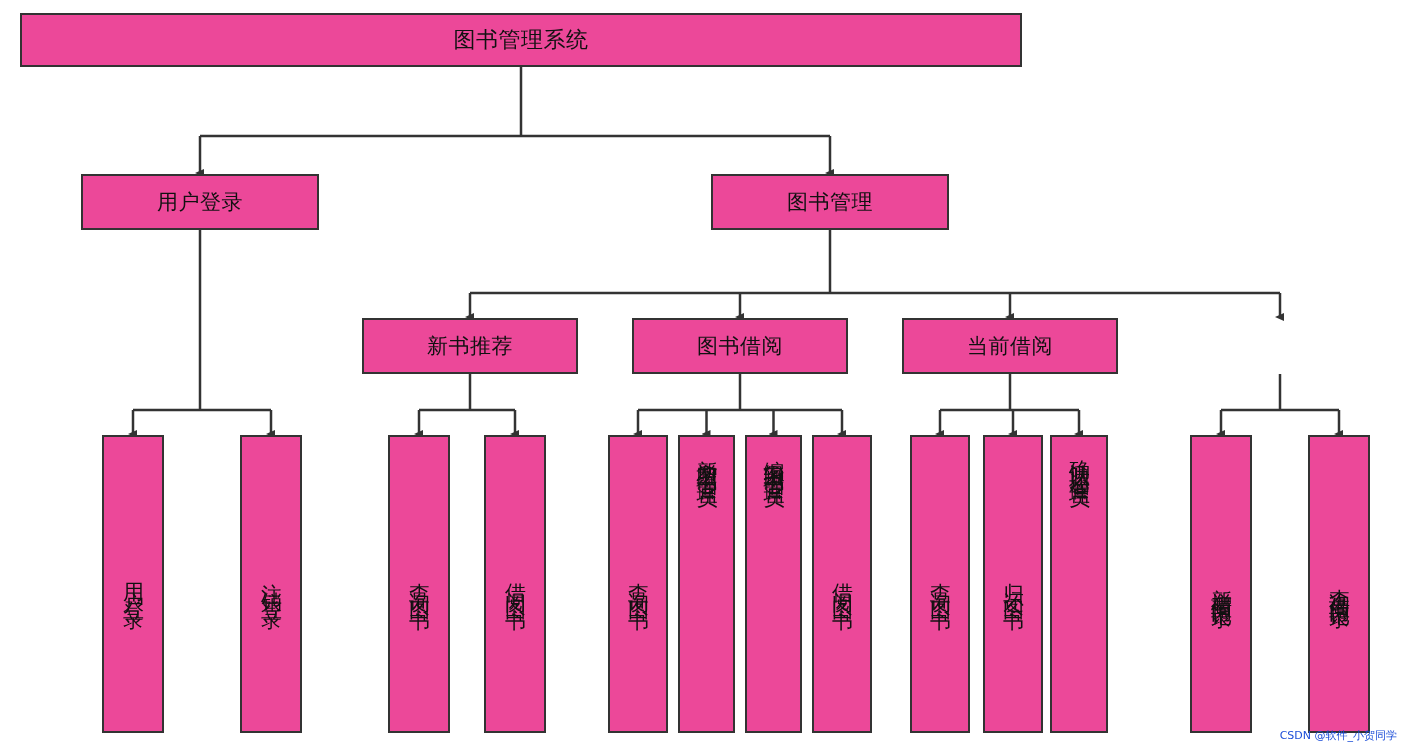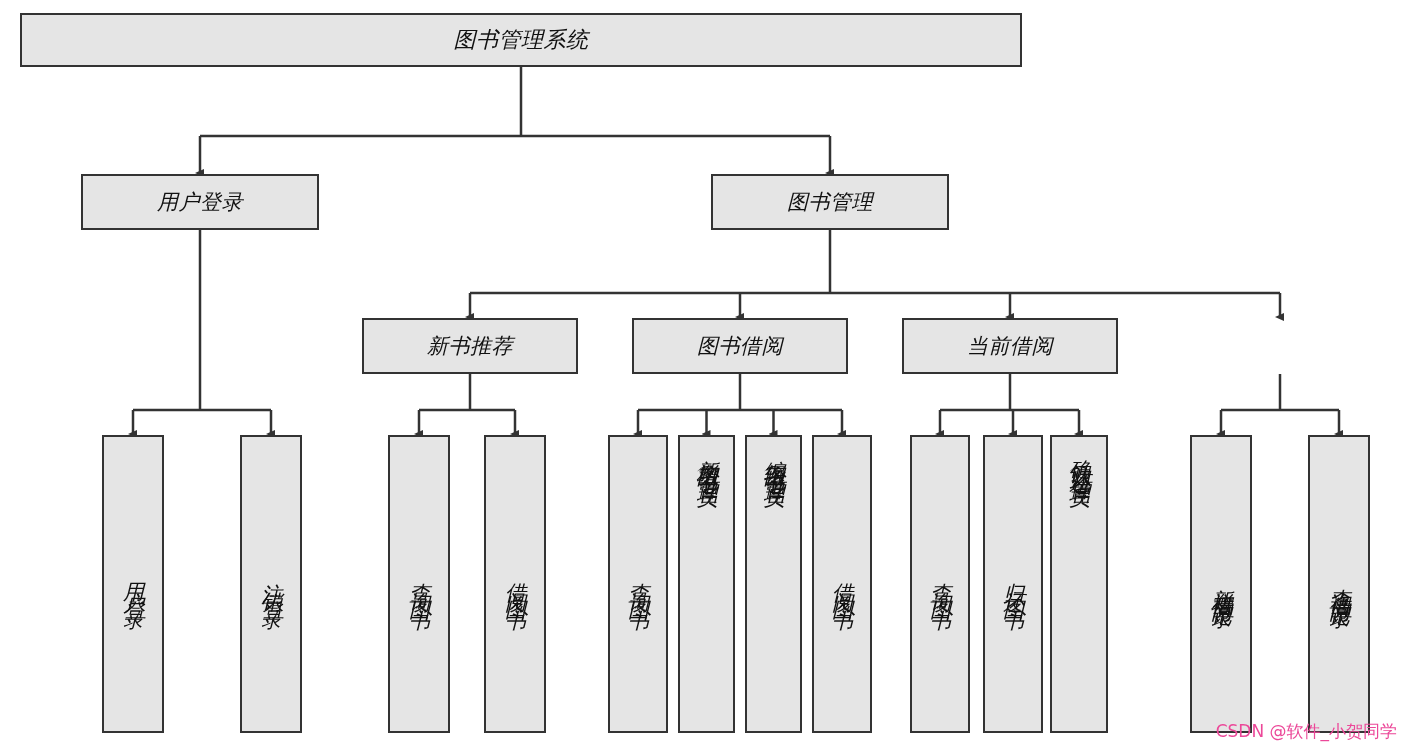--- a/index.html
+++ b/index.html
@@ -22,27 +22,26 @@
     position: absolute;
     left: 0;
     top: 0;
     width: 1405px;
     height: 747px;
     pointer-events: none;
   }
   .node {
     position: absolute;
     box-sizing: border-box;
-    background: #e5e5e5;
+    background: #ec4899;
     border: 2px solid #333333;
     display: flex;
     align-items: center;
     justify-content: center;
     z-index: 2;
-    font-style: italic;
   }
   .node-label {
     color: #111111;
     letter-spacing: 0.5px;
     white-space: nowrap;
     line-height: 1.15;
   }
   
   .node.horiz .node-label {
     font-size: 21px;
@@ -70,22 +69,22 @@
   }
   
   .node.vert.center-text {
     align-items: center;
     padding-top: 0;
   }
   #watermark {
     position: absolute;
     right: 8px;
     bottom: 4px;
-    font-size: 17px;
-    color: #ec4899;
+    font-size: 11px;
+    color: #1d4ed8;
     white-space: nowrap;
     z-index: 5;
     font-family: "DejaVu Sans", "Liberation Sans", sans-serif;
   }
 </style>
 </head>
 <body>
 
 <div id="diagram-root">
 

